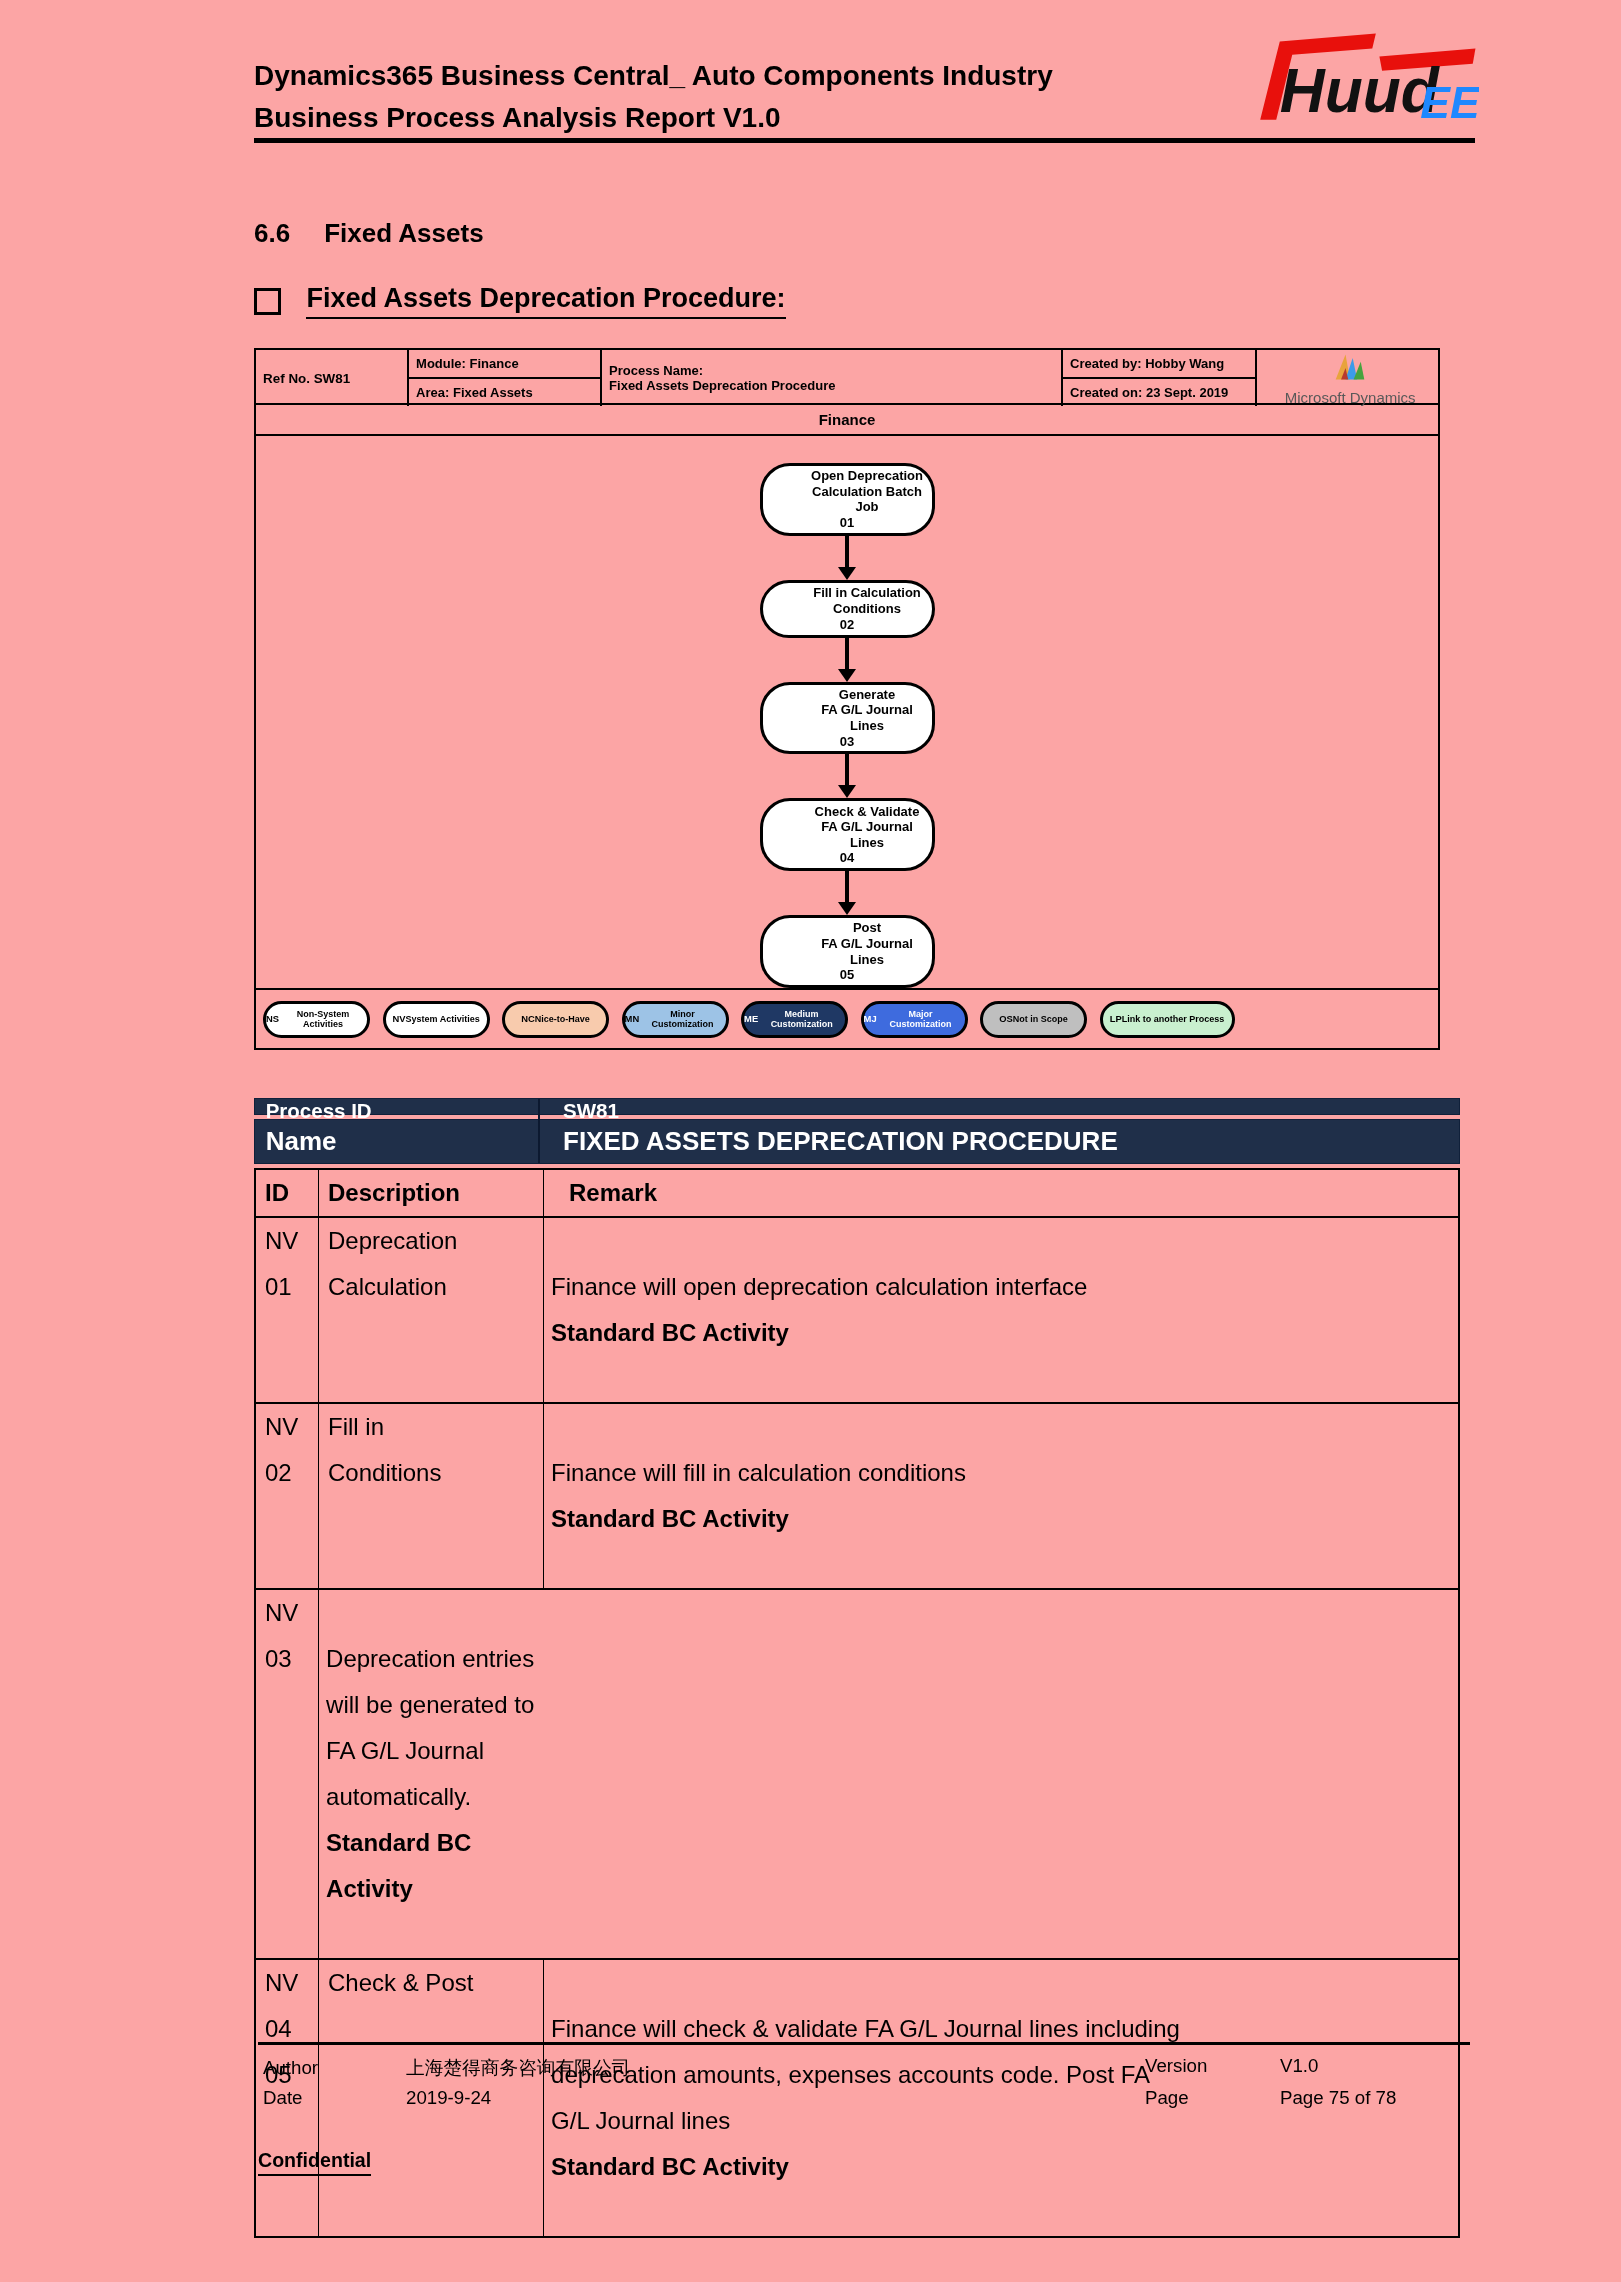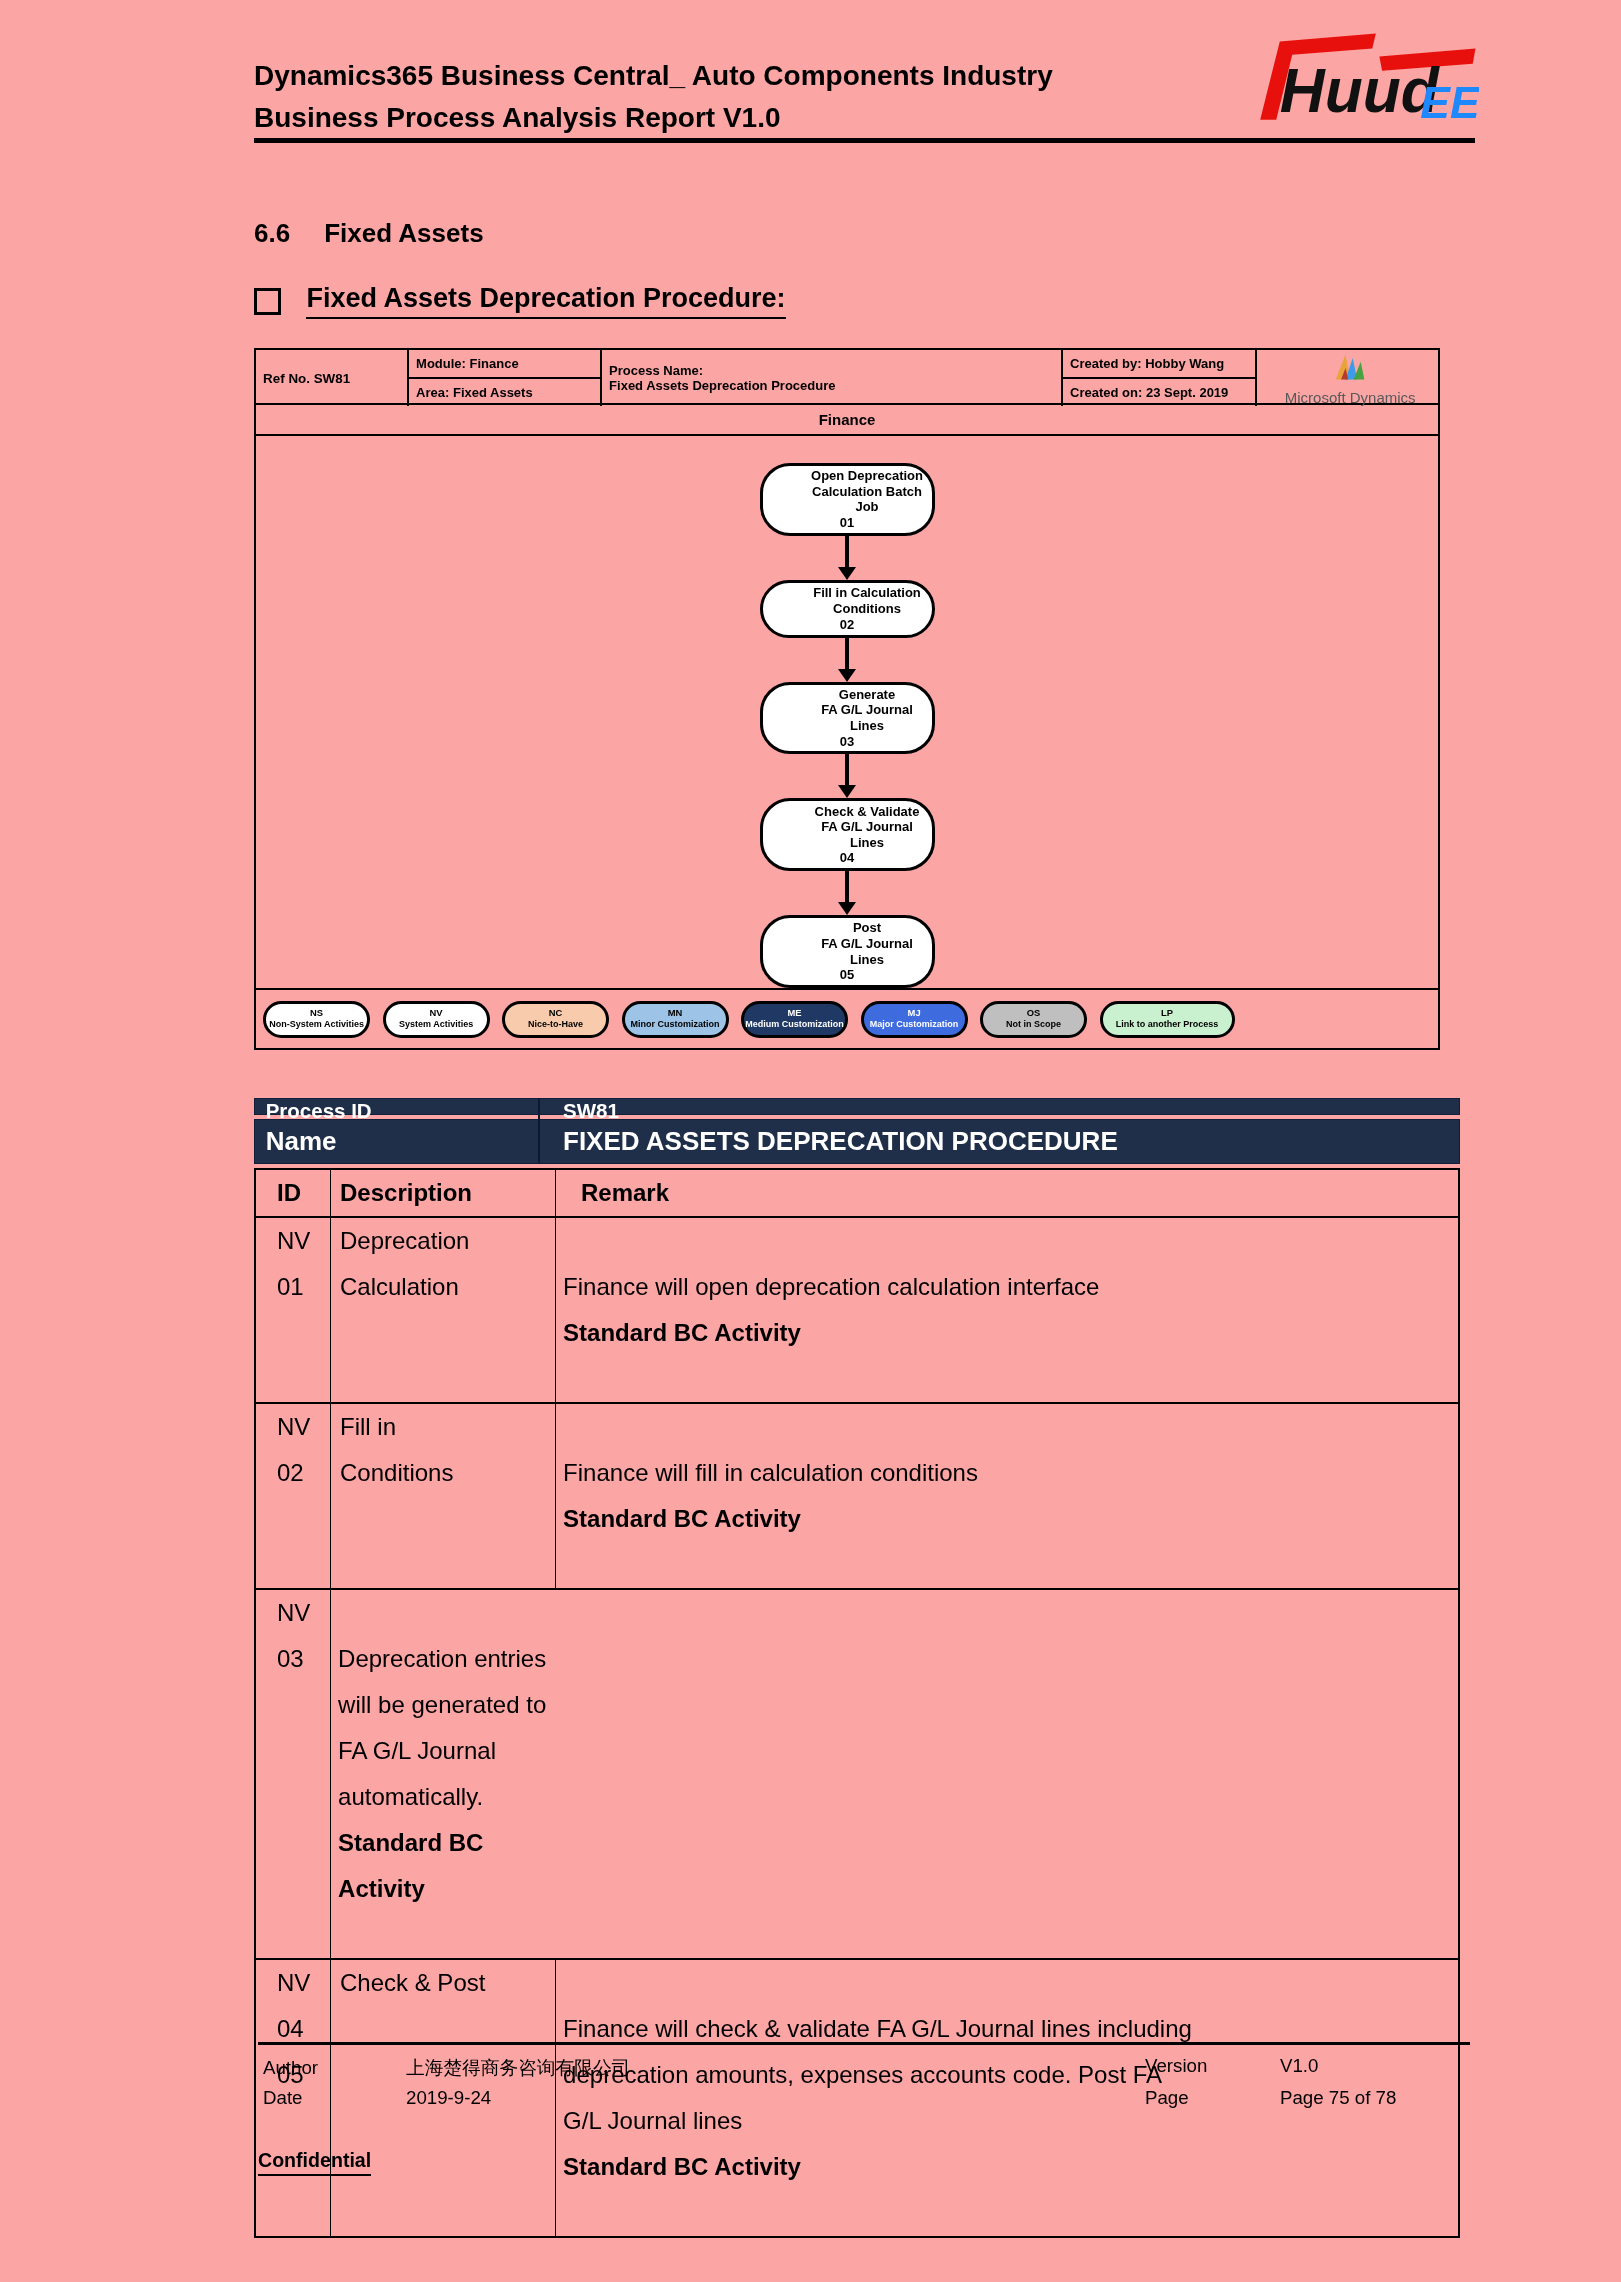--- a/index.html
+++ b/index.html
@@ -37,36 +37,36 @@
   .lane{height:552px;display:flex;flex-direction:column;align-items:center;padding-top:27px;box-sizing:border-box;}
   .node{width:175px;min-height:57px;box-sizing:border-box;background:#fff;border:3.6px solid #000;border-radius:30px;
       display:flex;flex-direction:column;align-items:center;justify-content:center;
       font-size:13px;font-weight:700;line-height:1.2;text-align:center;padding:3.6px 5.3px;}
   .nlabel{white-space:pre-line;margin-left:40px;}
   .arrow{display:flex;flex-direction:column;align-items:center;height:45px;}
   .stem{width:4.5px;height:31px;background:#000;}
   .head{width:0;height:0;border-left:9.8px solid transparent;border-right:9.8px solid transparent;border-top:13.4px solid #000;}
   .legend{flex:1;border-top:2.7px solid #000;display:flex;align-items:center;gap:12.5px;padding-left:7.1px;}
   .pill{width:107px;height:37px;box-sizing:border-box;border:3.1px solid #000;border-radius:18.7px;
-      display:flex;flex-direction:column;align-items:center;justify-content:center;line-height:1.15;
+      display:flex;flex-direction:row;align-items:center;justify-content:center;line-height:1.15;
       font-weight:700;text-align:center;}
   .pill.wide{width:135px;}
   .pill-code{font-size:9.4px;}
   .pill-label{font-size:9px;}
 
   
   .ptable{position:absolute;left:254px;top:1098px;width:1206px;box-sizing:border-box;}
   .navy{display:grid;grid-template-columns:283px 1fr;background:#1f2f49;color:#fff;font-weight:700;
       border:0.9px solid #10203a;box-sizing:border-box;}
   .navy .lab{padding-left:10.7px;display:flex;align-items:center;}
   .navy .val{padding-left:23px;display:flex;align-items:center;border-left:2.7px solid #0c1930;}
   .navy1{height:17px;font-size:20.5px;margin-bottom:3.6px;}
   .navy2{height:45px;font-size:26px;margin-bottom:4.5px;}
   .tbody{border:2.7px solid #000;}
-  .trow{display:grid;grid-template-columns:63px 225px 1fr;border-top:2.7px solid #000;font-size:24px;line-height:46px;padding-left:12px;}
+  .trow{display:grid;grid-template-columns:63px 225px 1fr;border-top:2.7px solid #000;font-size:24px;line-height:46px;}
   .trow.thead{border-top:none;font-weight:700;height:46px;}
   .tcell{border-right:1.8px solid #000;padding:0 3.6px 0 9px;box-sizing:border-box;white-space:pre-line;}
   .tcell.remark{border-right:none;padding-left:7.1px;}
   .thead .tcell.remark{padding-left:25px;}
   .bold-line{font-weight:700;}
 
   
   .foot-rule{position:absolute;left:258px;top:2042px;width:1212px;height:2.7px;background:#000;}
   .frow{position:absolute;font-size:18.7px;}
   .flabel{display:inline-block;width:143px;}

